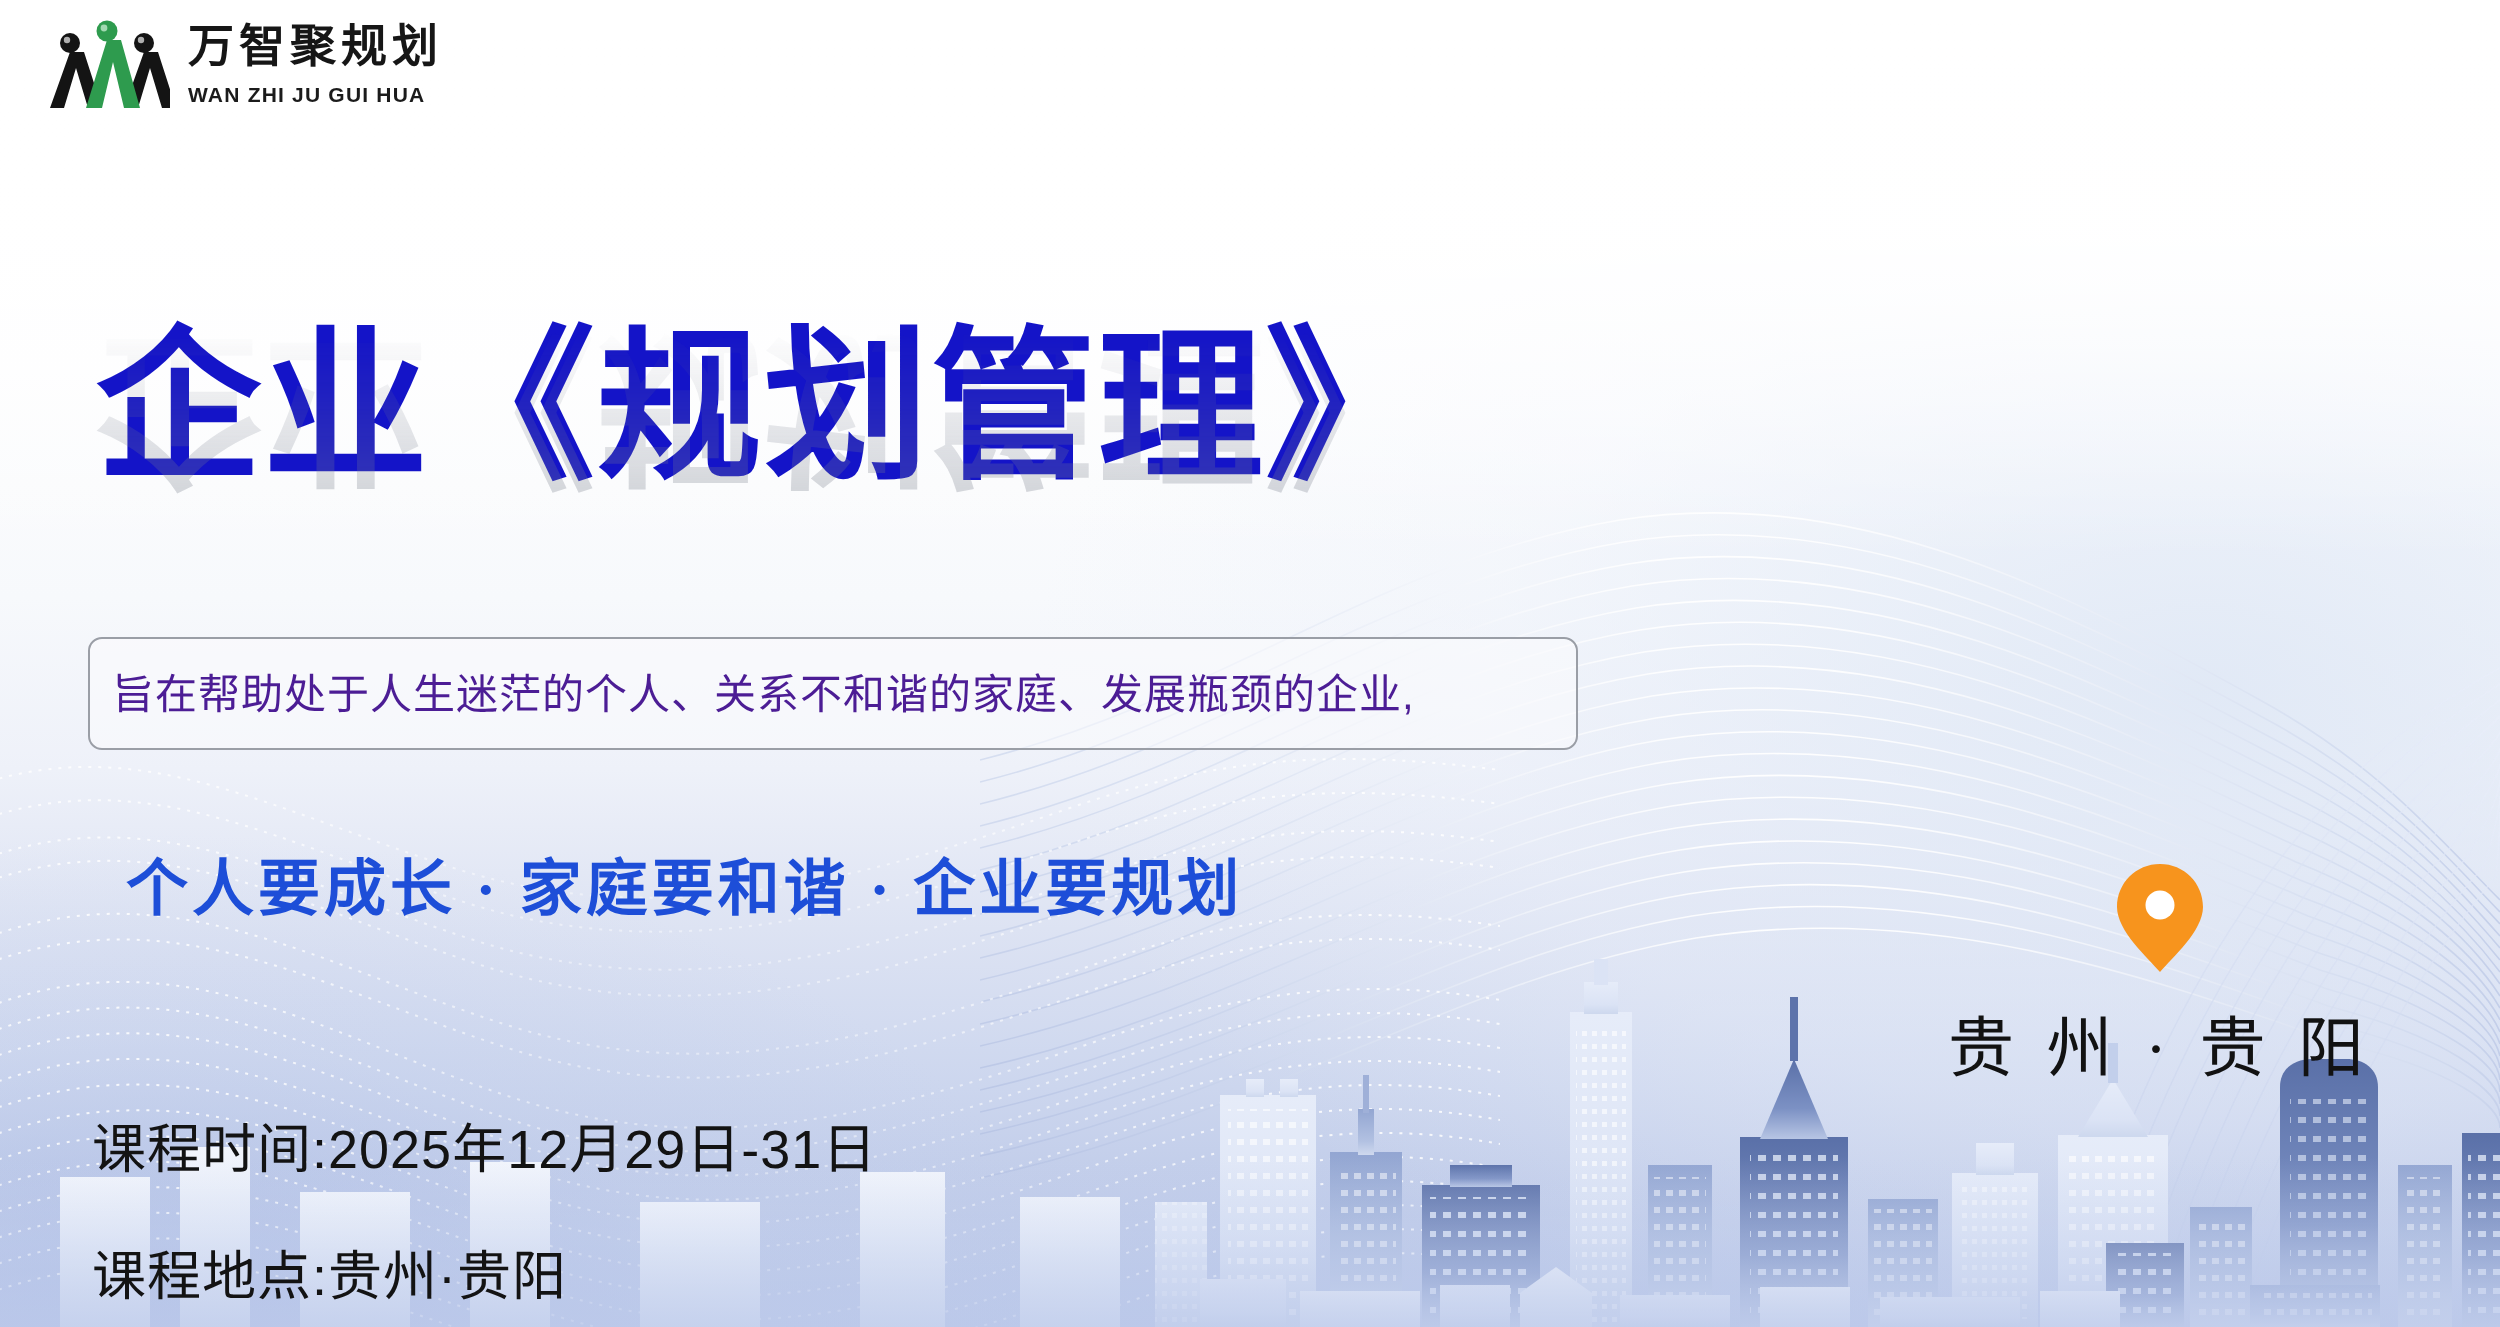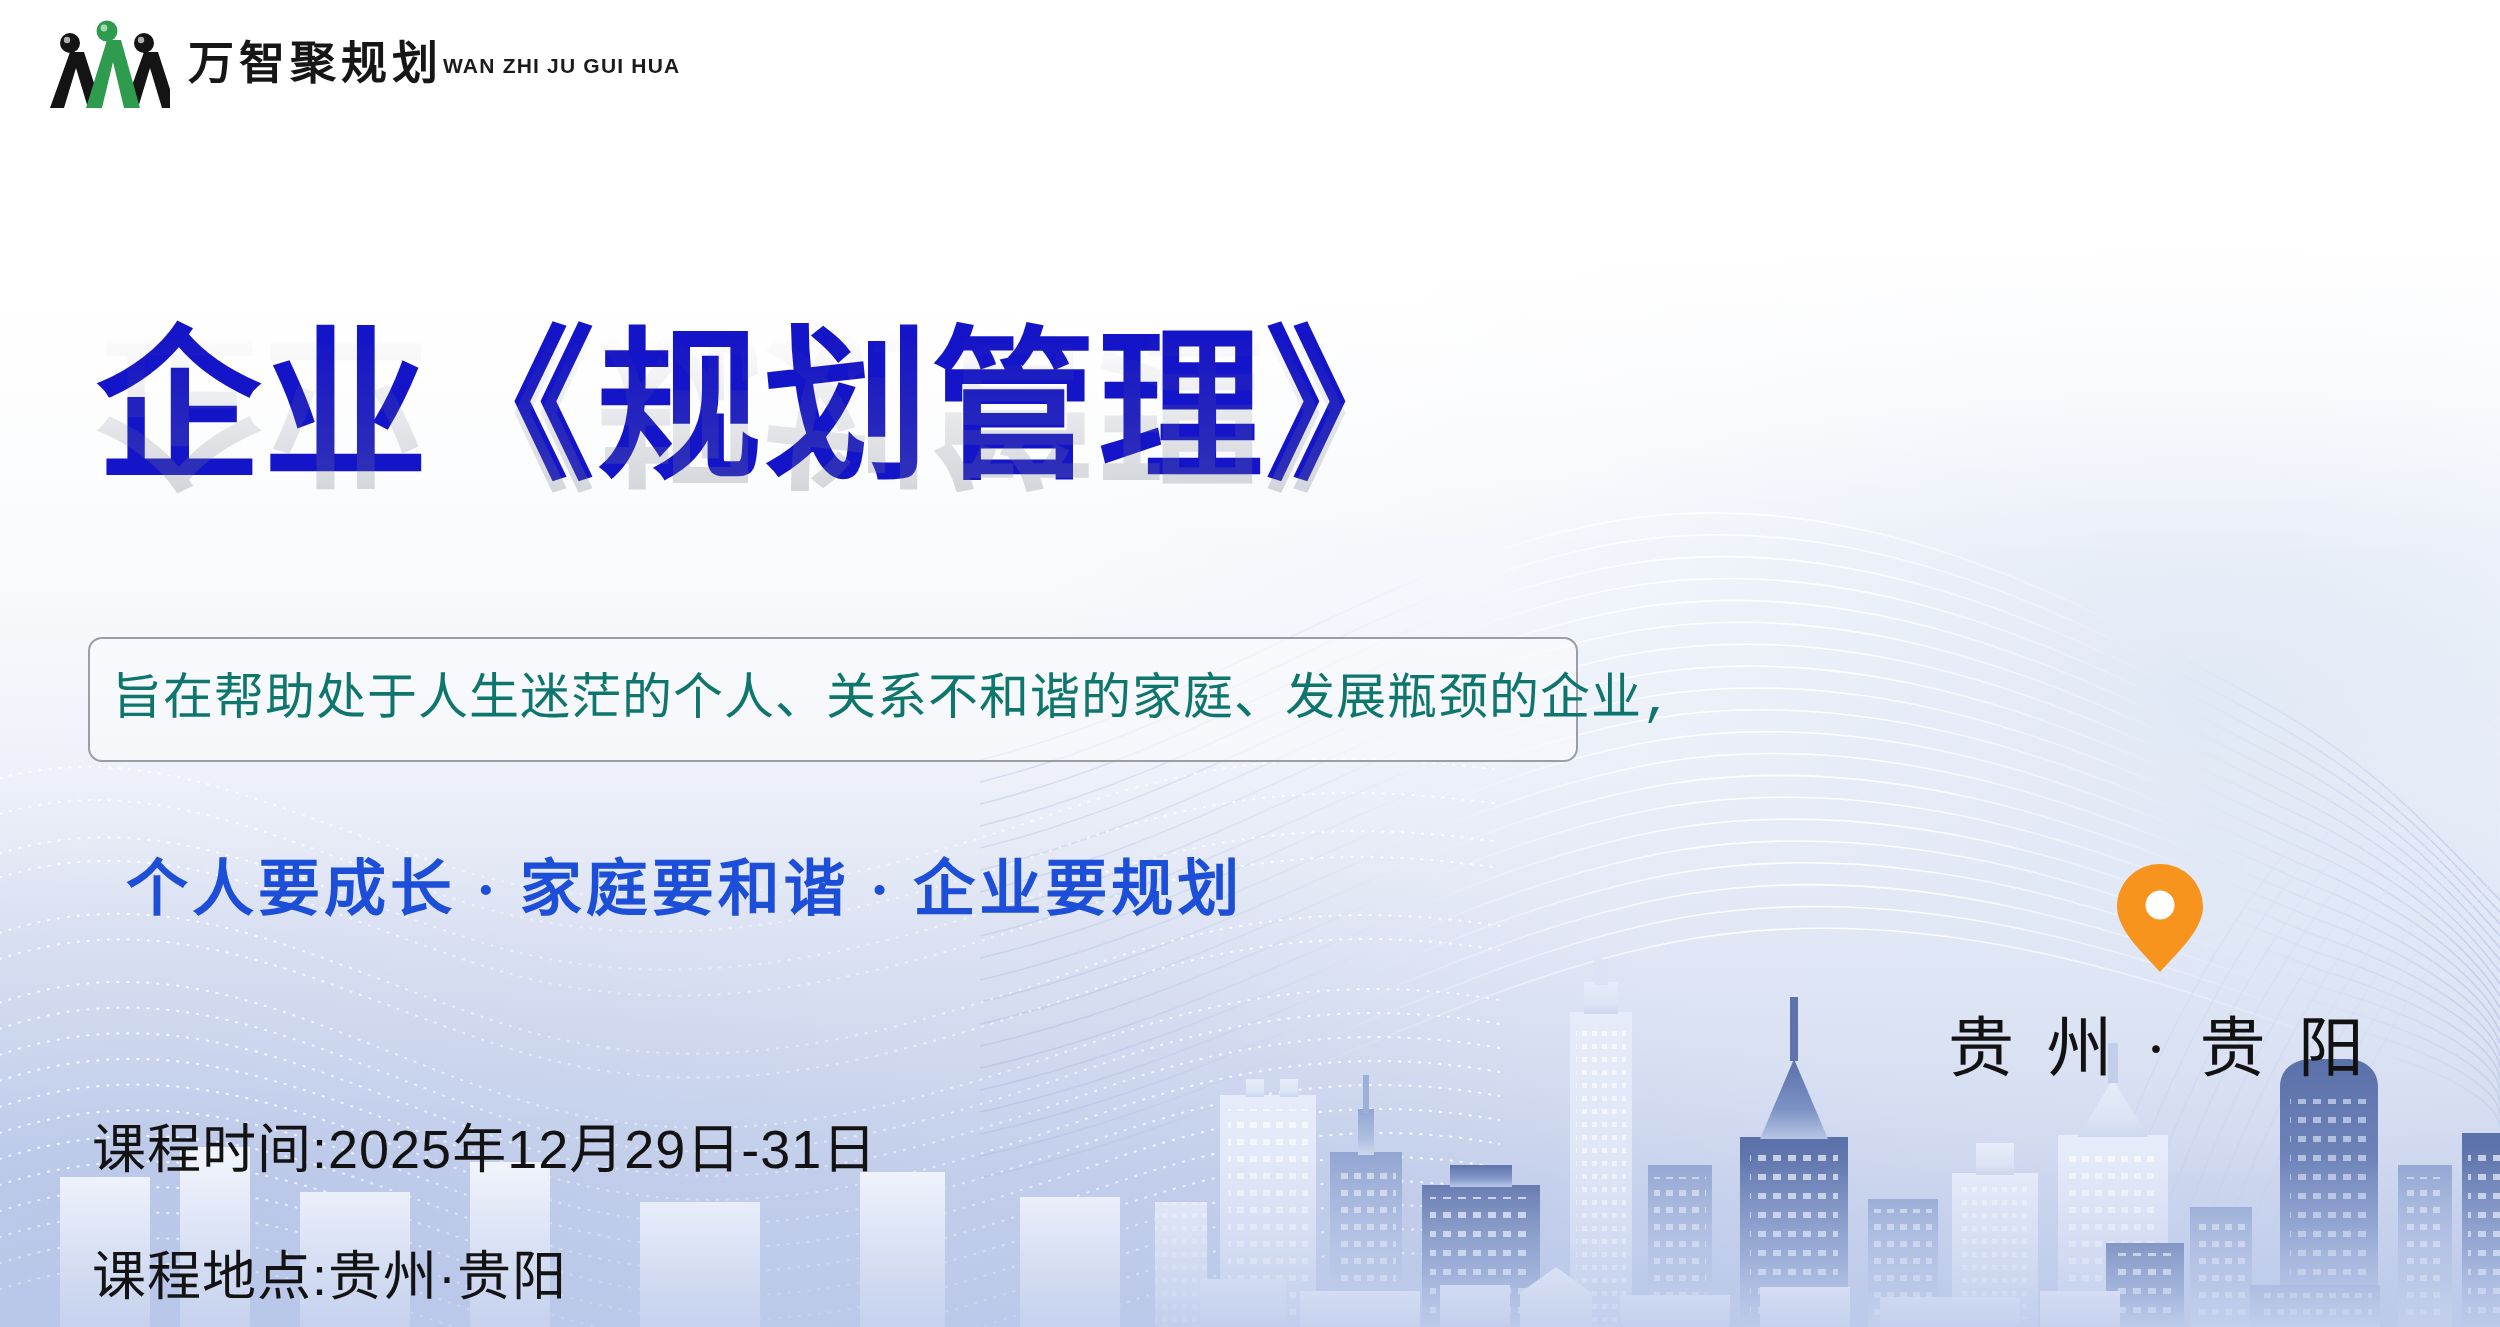--- a/index.html
+++ b/index.html
@@ -61,21 +61,21 @@
   #logo-block {
     position: absolute;
     left: 44px;
     top: 16px;
     display: flex;
     align-items: center;
     gap: 18px;
     z-index: 40;
   }
   #logo-mark { width: 126px; height: 96px; display:block; }
-  #logo-text-group { display: flex; flex-direction: row; line-height: 1; }
+  #logo-text-group { display: flex; flex-direction: column; line-height: 1; }
   #logo-cn {
     font-family: "Liberation Serif", "DejaVu Serif", serif;
     font-size: 46px;
     font-weight: 700;
     letter-spacing: 5px;
     color: #161616;
   }
   #logo-en {
     margin-top: 14px;
     font-size: 21px;
@@ -125,24 +125,24 @@
     top: 637px;
     width: 1490px;
     box-sizing: border-box;
     padding: 26px 26px 22px 22px;
     border: 2px solid #9a9ea6;
     border-radius: 14px;
     background: rgba(252,252,253,0.55);
     z-index: 30;
   }
   .desc-line {
-    font-family: Liberation Mono, monospace;
-    font-size: 50px;
+    font-family: Liberation Sans, sans-serif;
+    font-size: 42px;
     font-weight: 500;
-    color: #0f766e;
+    color: #4c1d95;
     line-height: 1.45;
     letter-spacing: 1px;
     white-space: nowrap;
   }
 
   
   #slogan {
     position: absolute;
     left: 126px;
     top: 838px;

